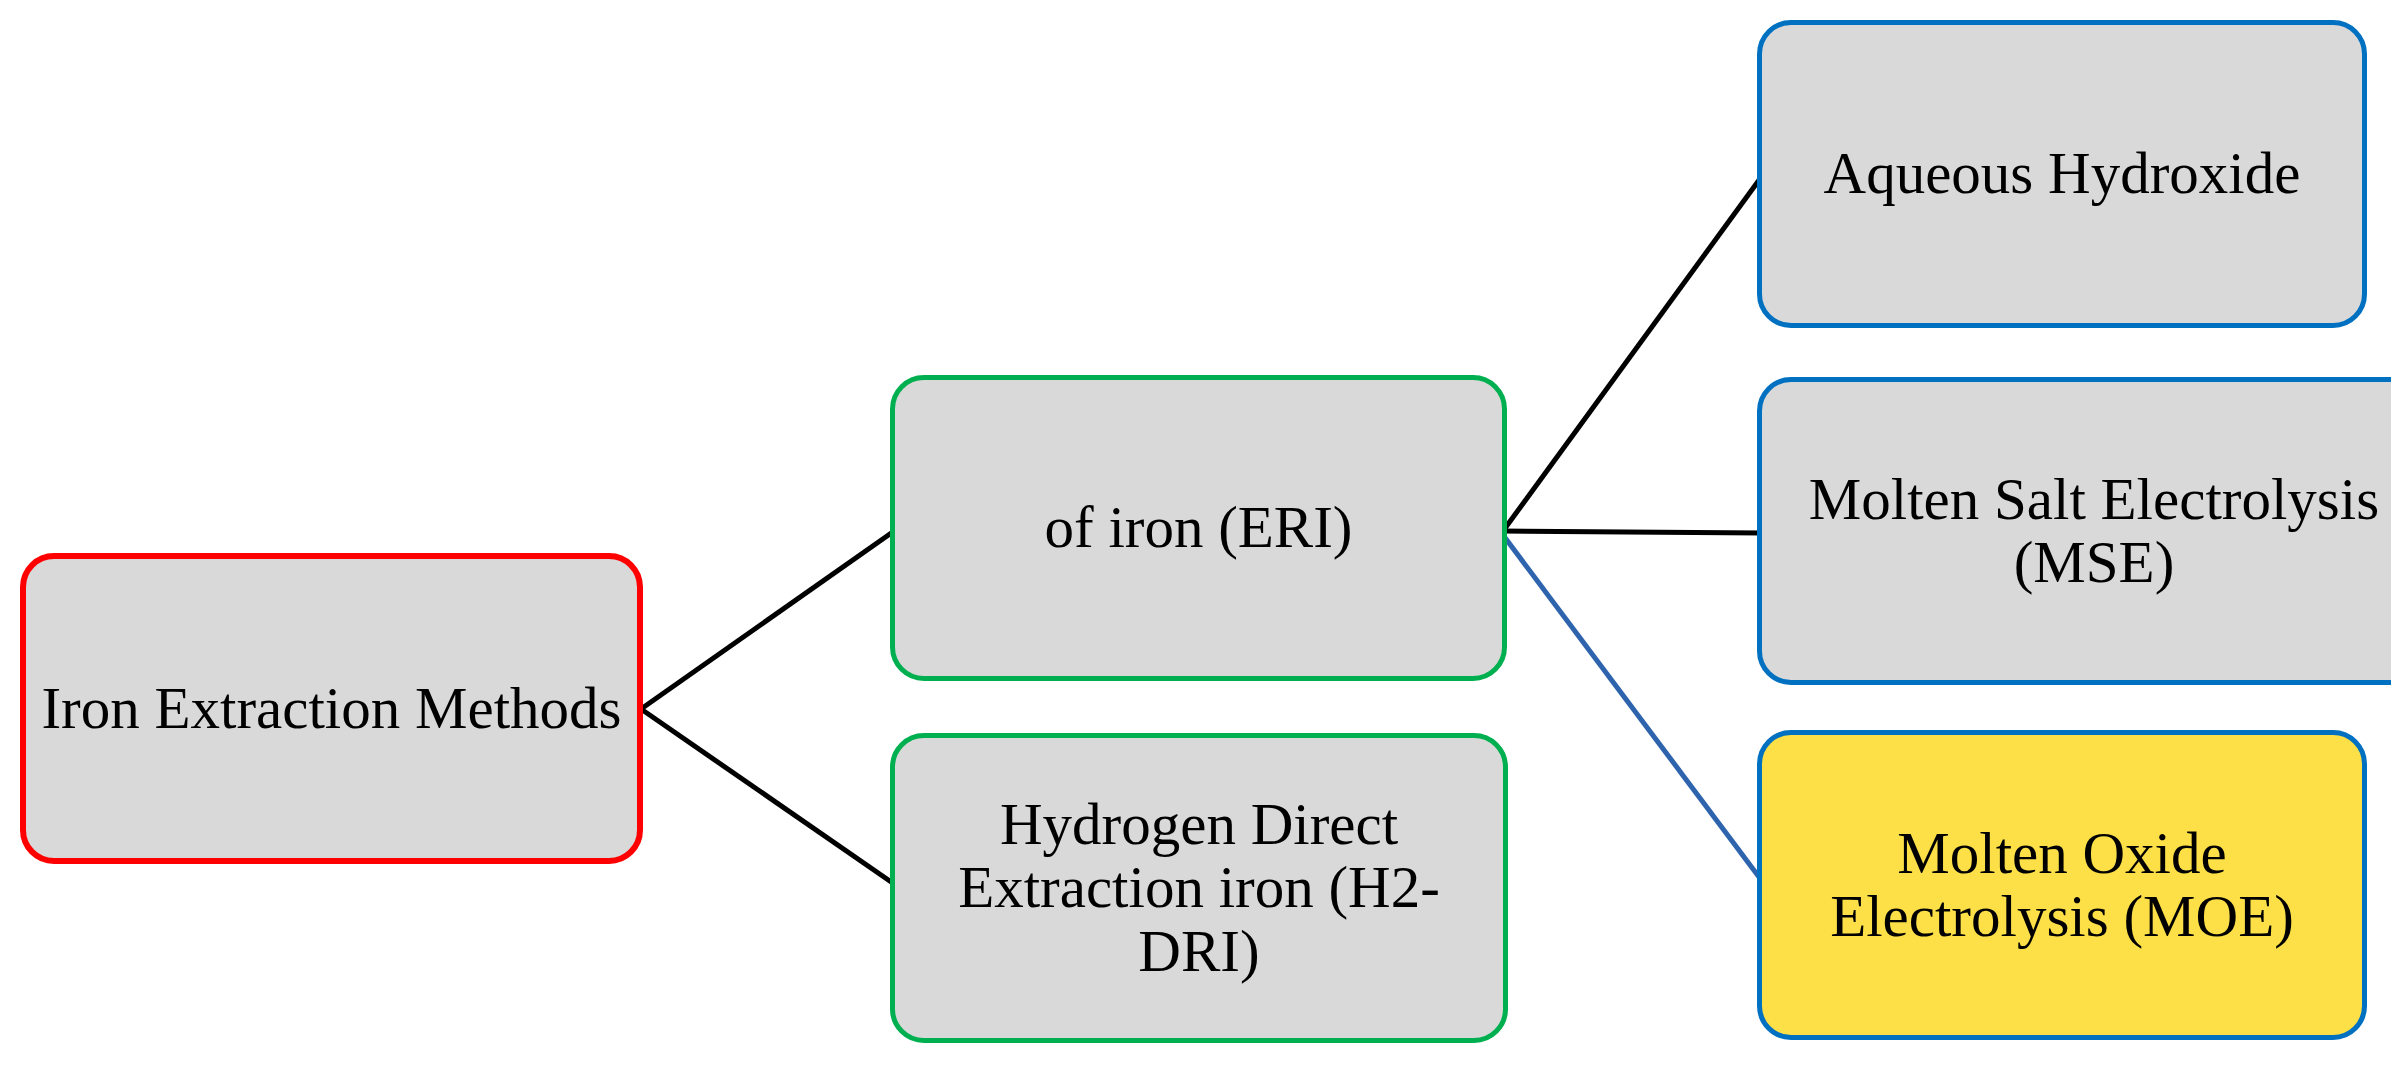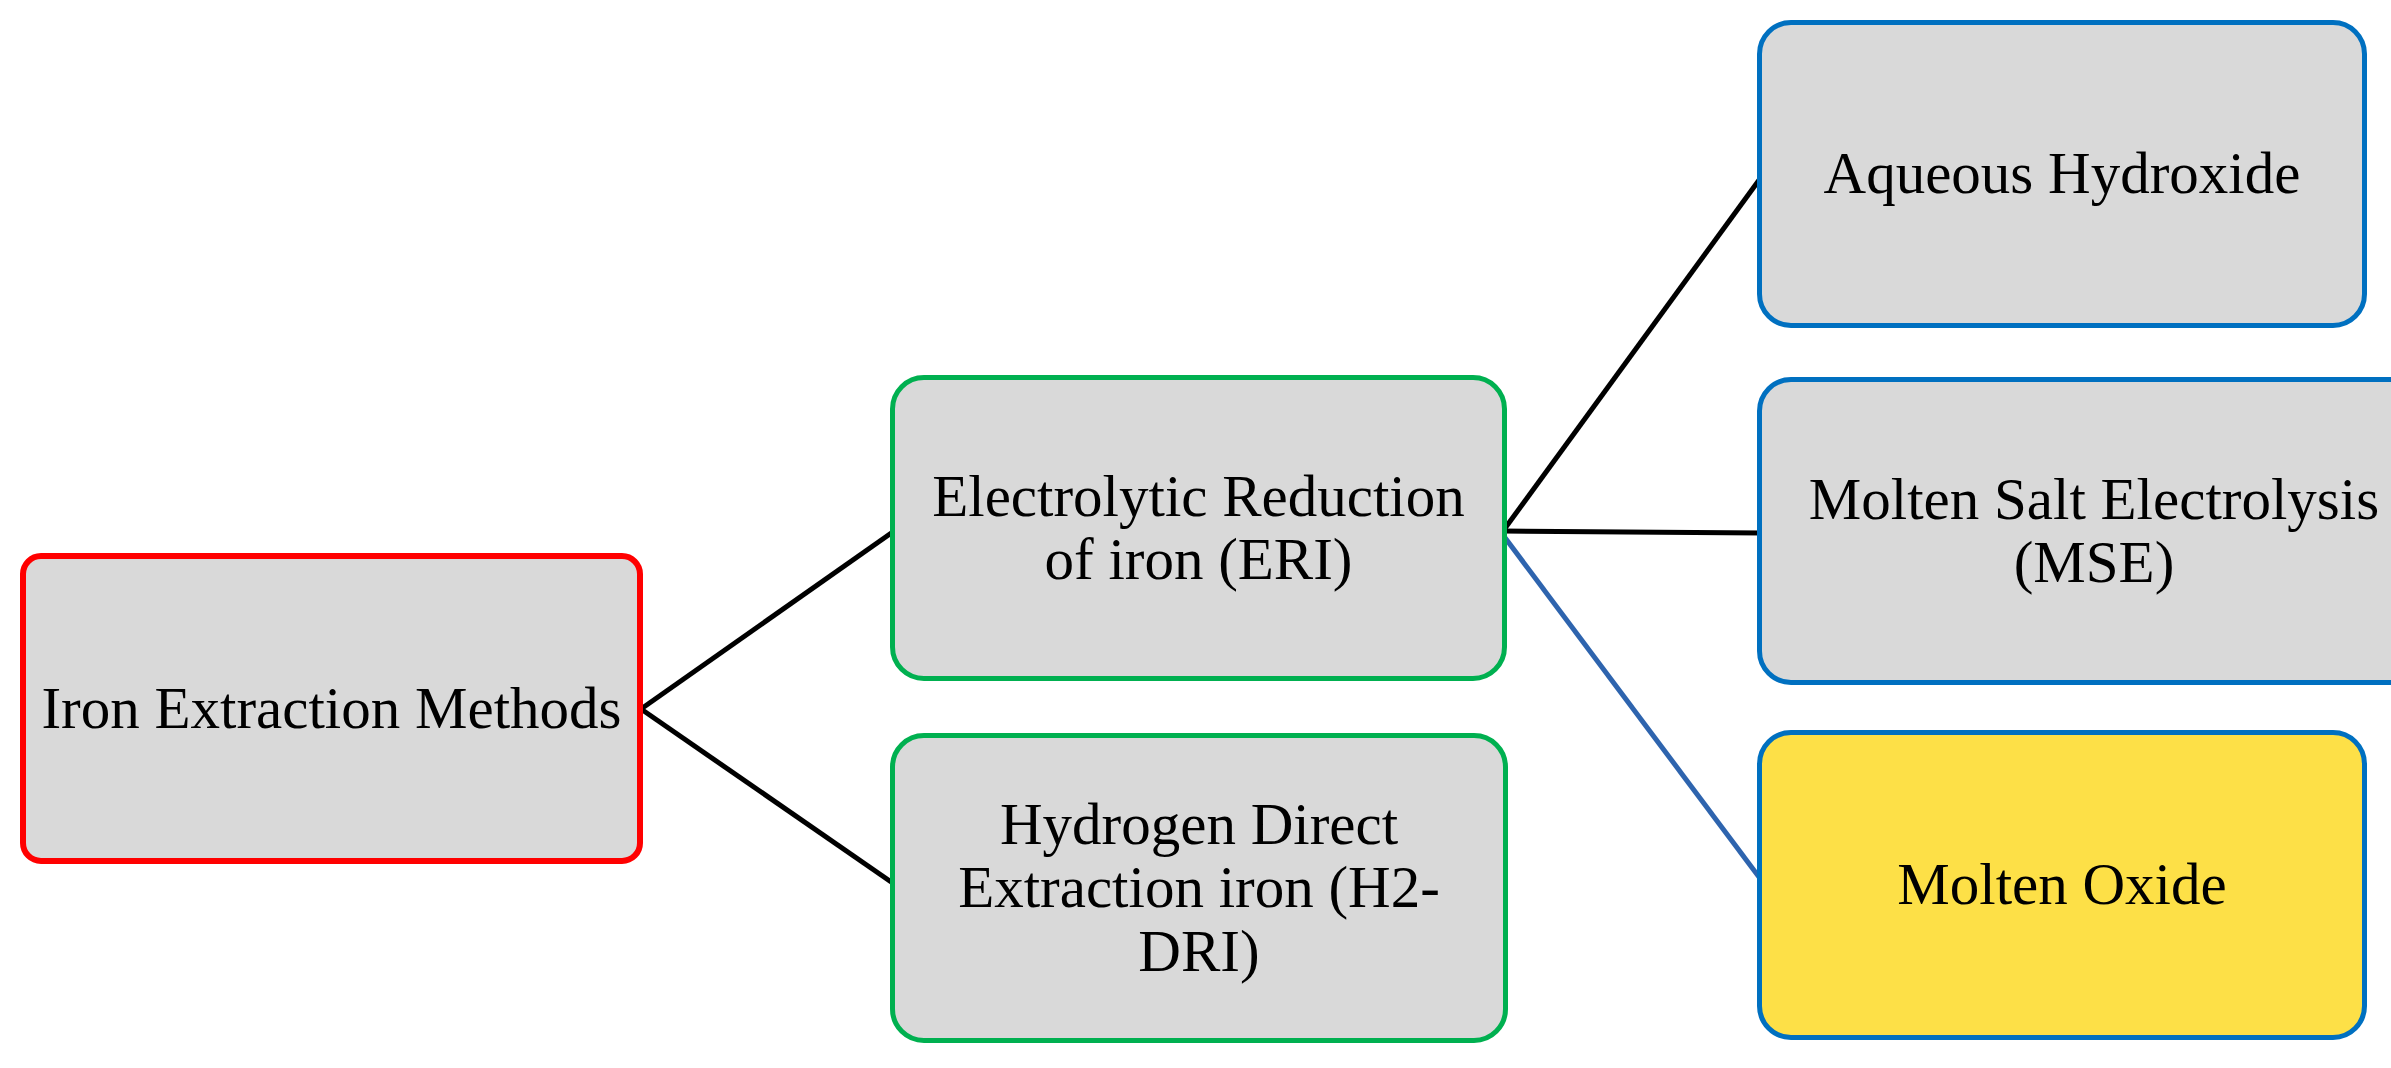--- a/index.html
+++ b/index.html
@@ -25,41 +25,41 @@
 <div id="canvas">
 
   <svg id="edge-layer" viewBox="0 0 2391 1068" xmlns="http://www.w3.org/2000/svg">
     <line x1="641" y1="709" x2="897" y2="529" stroke="#000000" stroke-width="5"></line>
     <line x1="641" y1="709" x2="897" y2="886" stroke="#000000" stroke-width="5"></line>
     <line x1="1503" y1="531" x2="1762" y2="176" stroke="#000000" stroke-width="5"></line>
     <line x1="1503" y1="531" x2="1762" y2="533" stroke="#000000" stroke-width="5"></line>
     <line x1="1503" y1="535" x2="1762" y2="881" stroke="#2e64ae" stroke-width="5"></line>
   </svg>
 
-  <div class="node n-root" style="border-color: rgb(255, 0, 0); background: rgb(217, 217, 217); border-radius: 21px;">
+  <div class="node n-root" style="border-color: rgb(255, 0, 0); background: rgb(217, 217, 217);">
     <span class="line">Iron Extraction Methods</span>
   </div>
 
   <div class="node n-eri" style="border-color: rgb(0, 176, 80); background: rgb(217, 217, 217);">
-    <span class="line">Electrolytic Reduction</span>
     <span class="line">of iron (ERI)</span>
   </div>
 
   <div class="node n-h2dri" style="border-color: rgb(0, 176, 80); background: rgb(217, 217, 217);">
     <span class="line">Hydrogen Direct</span>
     <span class="line">Extraction iron (H2-</span>
     <span class="line">DRI)</span>
   </div>
 
   <div class="node n-ahe" style="border-color: rgb(0, 112, 192); background: rgb(217, 217, 217); align-items: center;">
     <span class="line">Aqueous Hydroxide</span>
   </div>
 
   <div class="node n-mse" style="border-color: rgb(0, 112, 192); background: rgb(217, 217, 217);">
     <span class="line">Molten Salt Electrolysis</span>
     <span class="line">(MSE)</span>
   </div>
 
   <div class="node n-moe" style="border-color: rgb(0, 112, 192); background: #fde047;">
     <span class="line">Molten Oxide</span>
+    <span class="line">Electrolysis (MOE)</span>
   </div>
 
 </div>
 
 </body></html>

